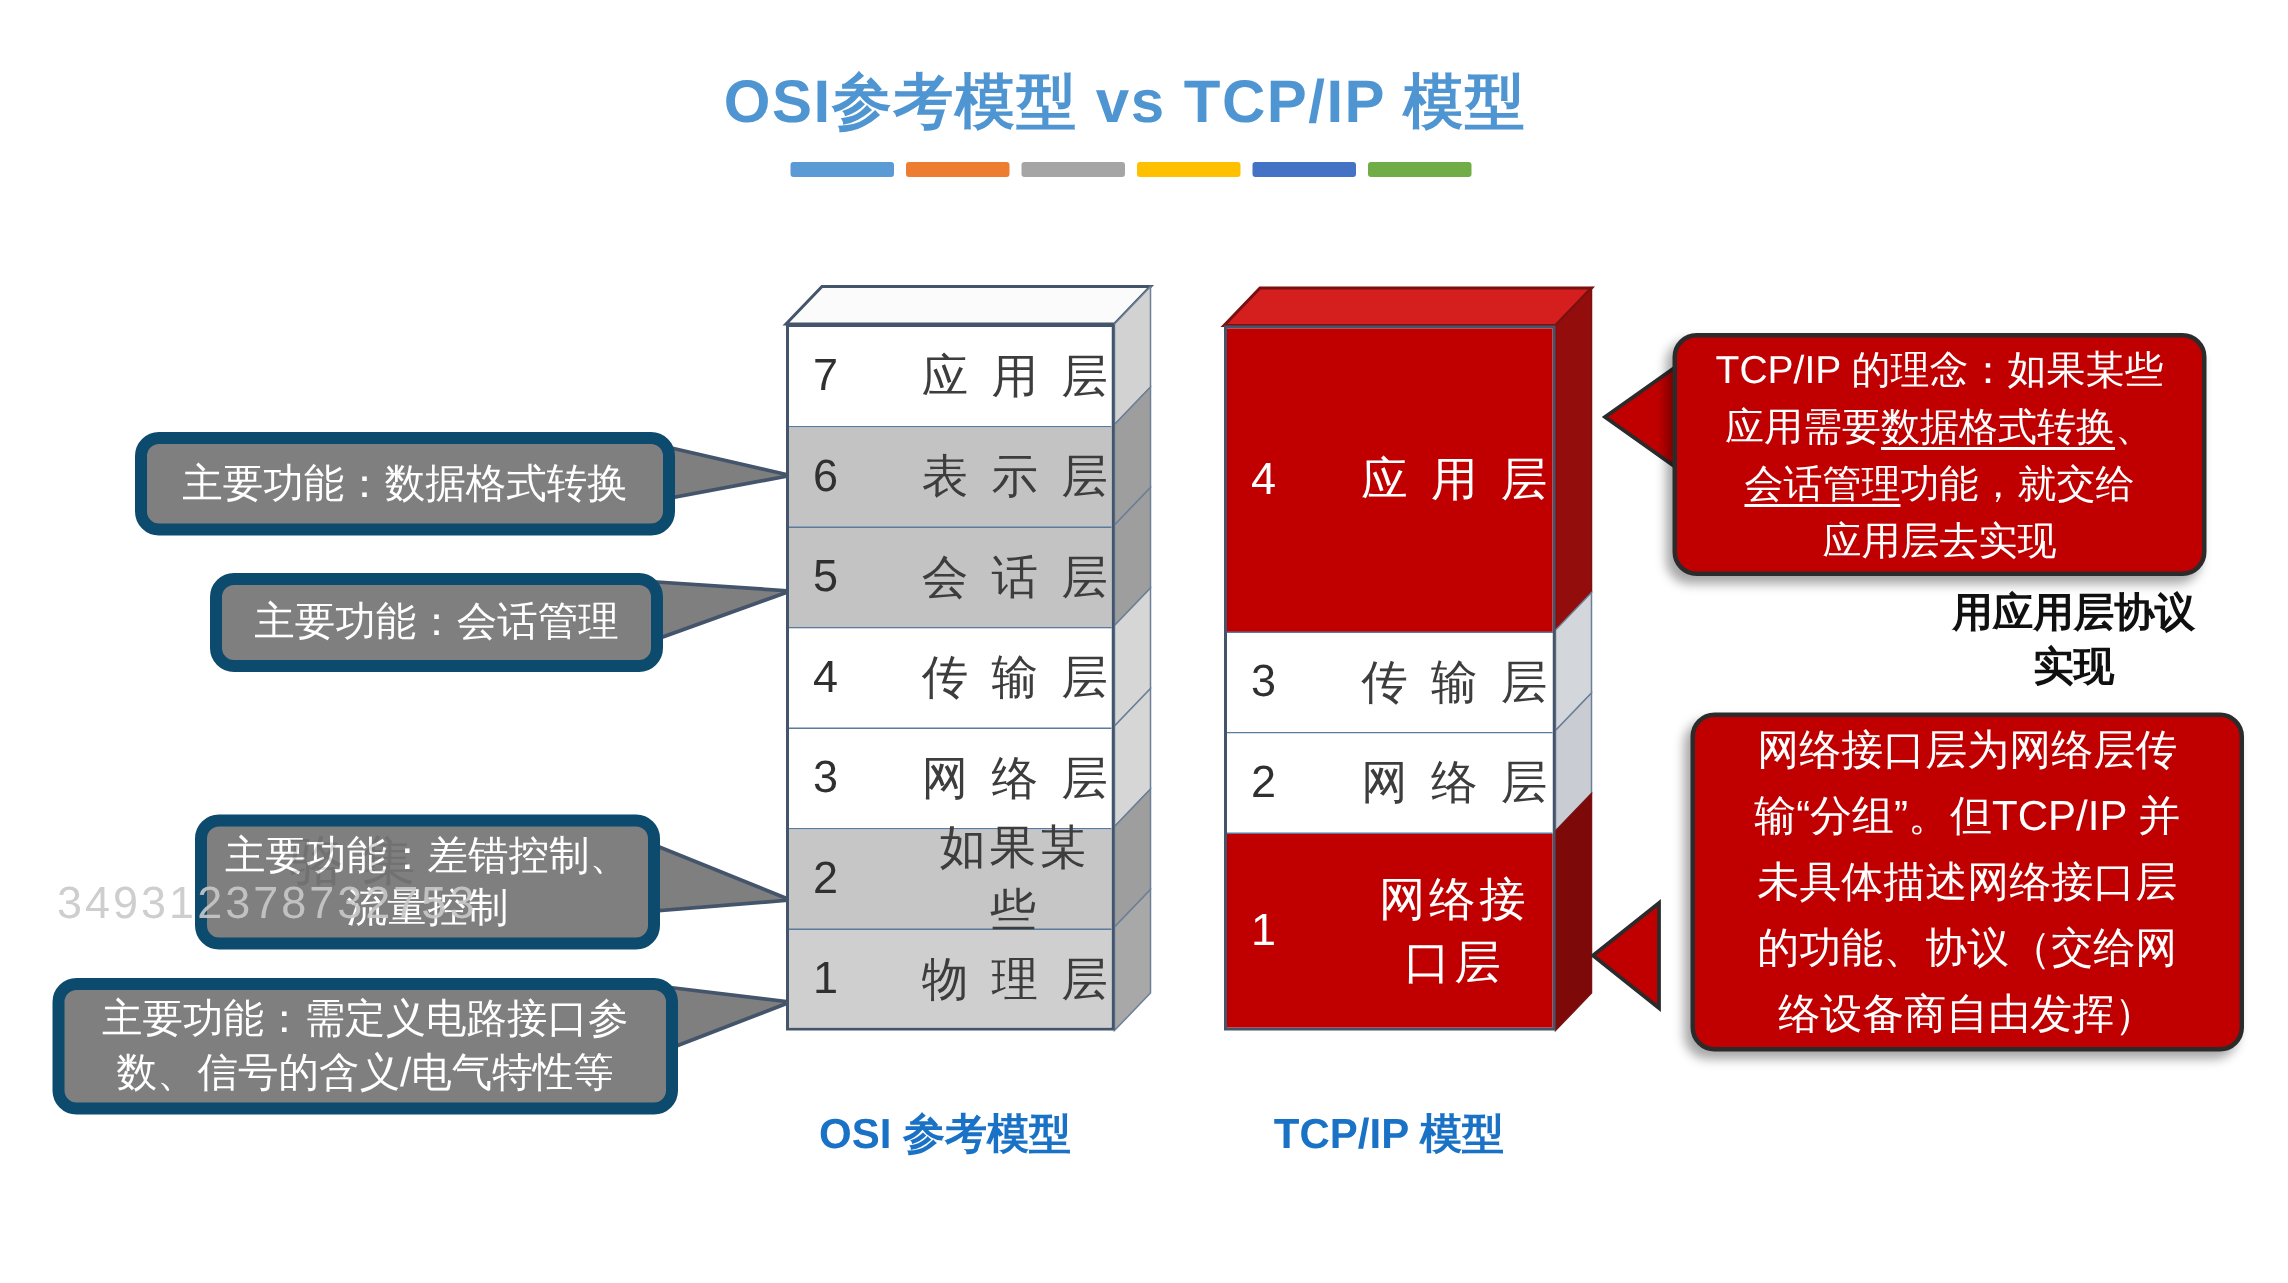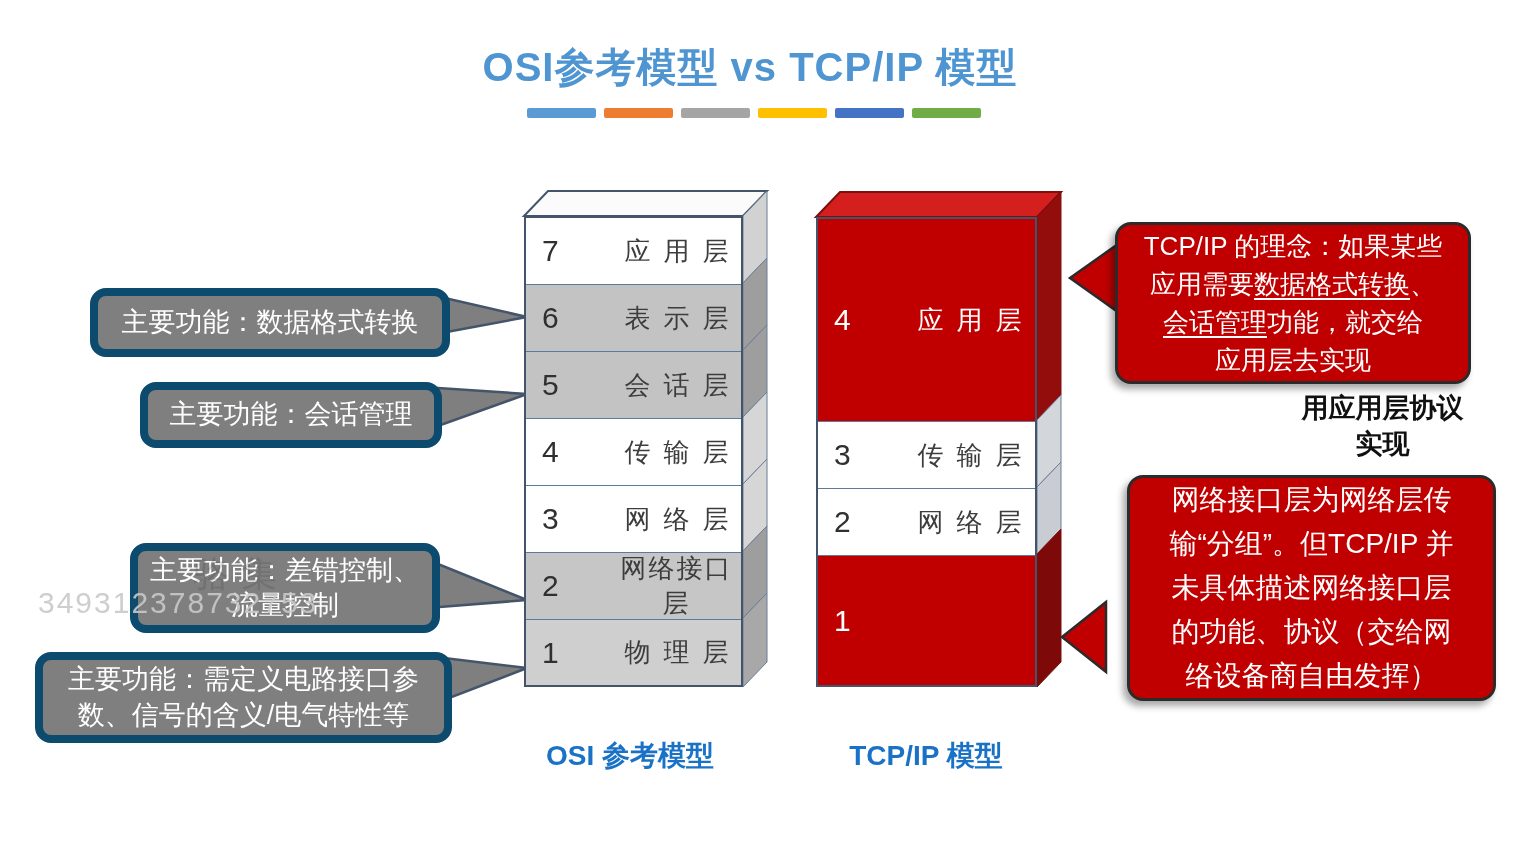--- a/index.html
+++ b/index.html
@@ -16,21 +16,21 @@
   .bar{width:69px;height:10px;border-radius:2px;}
   
   .overlay{position:absolute;left:0;top:0;z-index:1;}
   
   .stack{position:absolute;z-index:2;border:2px solid #44546a;box-sizing:border-box;}
   .stack-osi{left:524px;top:216px;width:219px;height:471px;}
   .stack-tcp{left:816px;top:217px;width:221px;height:470px;}
   .row{display:flex;align-items:center;box-sizing:border-box;border-bottom:1px solid #5b7a9d;}
   .row:last-child{border-bottom:none;}
   .num{margin-left:16px;width:34px;font-size:30px;font-weight:500;color:#303030;}
-  .lab{flex:1;text-align:center;font-size:26px;color:#3d3d3d;margin-left:36px;}
+  .lab{flex:1;text-align:center;font-size:31px;color:#3d3d3d;margin-left:36px;}
   .wide .lab{letter-spacing:0.5em;margin-right:-0.5em;}
   .narrow .lab{letter-spacing:0.08em;}
   .red-row .num,.red-row .lab{color:#ffffff;}
   
   .caption{position:absolute;z-index:2;text-align:center;font-size:28px;font-weight:bold;color:#1a72c6;}
   .caption-osi{left:510px;top:737px;width:240px;}
   .caption-tcp{left:806px;top:737px;width:240px;}
   
   .gcall{
     position:absolute;z-index:2;background:#7f7f7f;border:8px solid #0c4a6e;
@@ -124,21 +124,21 @@
     <div class="row wide" style="height: 67px; background: rgb(255, 255, 255);">
       <span class="num">4</span>
       <span class="lab">传输层</span>
     </div>
     <div class="row wide" style="height: 67px; background: rgb(255, 255, 255);">
       <span class="num">3</span>
       <span class="lab">网络层</span>
     </div>
     <div class="row narrow" style="height: 67px; background: rgb(198, 198, 198);">
       <span class="num">2</span>
-      <span class="lab">网络接口层</span>
+      <span class="lab">如果某些</span>
     </div>
     <div class="row wide" style="height: 65px; background: rgb(207, 207, 207);">
       <span class="num">1</span>
       <span class="lab">物理层</span>
     </div>
   </div>
 
   <div class="stack stack-tcp">
     <div class="row wide red-row" style="height: 203px; background: rgb(192, 0, 0);">
       <span class="num">4</span>
@@ -147,20 +147,21 @@
     <div class="row wide" style="height: 67px; background: rgb(255, 255, 255);">
       <span class="num">3</span>
       <span class="lab">传输层</span>
     </div>
     <div class="row wide" style="height: 67px; background: rgb(255, 255, 255);">
       <span class="num">2</span>
       <span class="lab">网络层</span>
     </div>
     <div class="row narrow red-row" style="height: 129px; background: rgb(192, 0, 0);">
       <span class="num">1</span>
+      <span class="lab">网络接口层</span>
     </div>
   </div>
 
   <div class="caption caption-osi">OSI 参考模型</div>
   <div class="caption caption-tcp">TCP/IP 模型</div>
 
   <div class="gcall gcall-1">
     <div>主要功能：数据格式转换</div>
   </div>
   <div class="gcall gcall-2">

